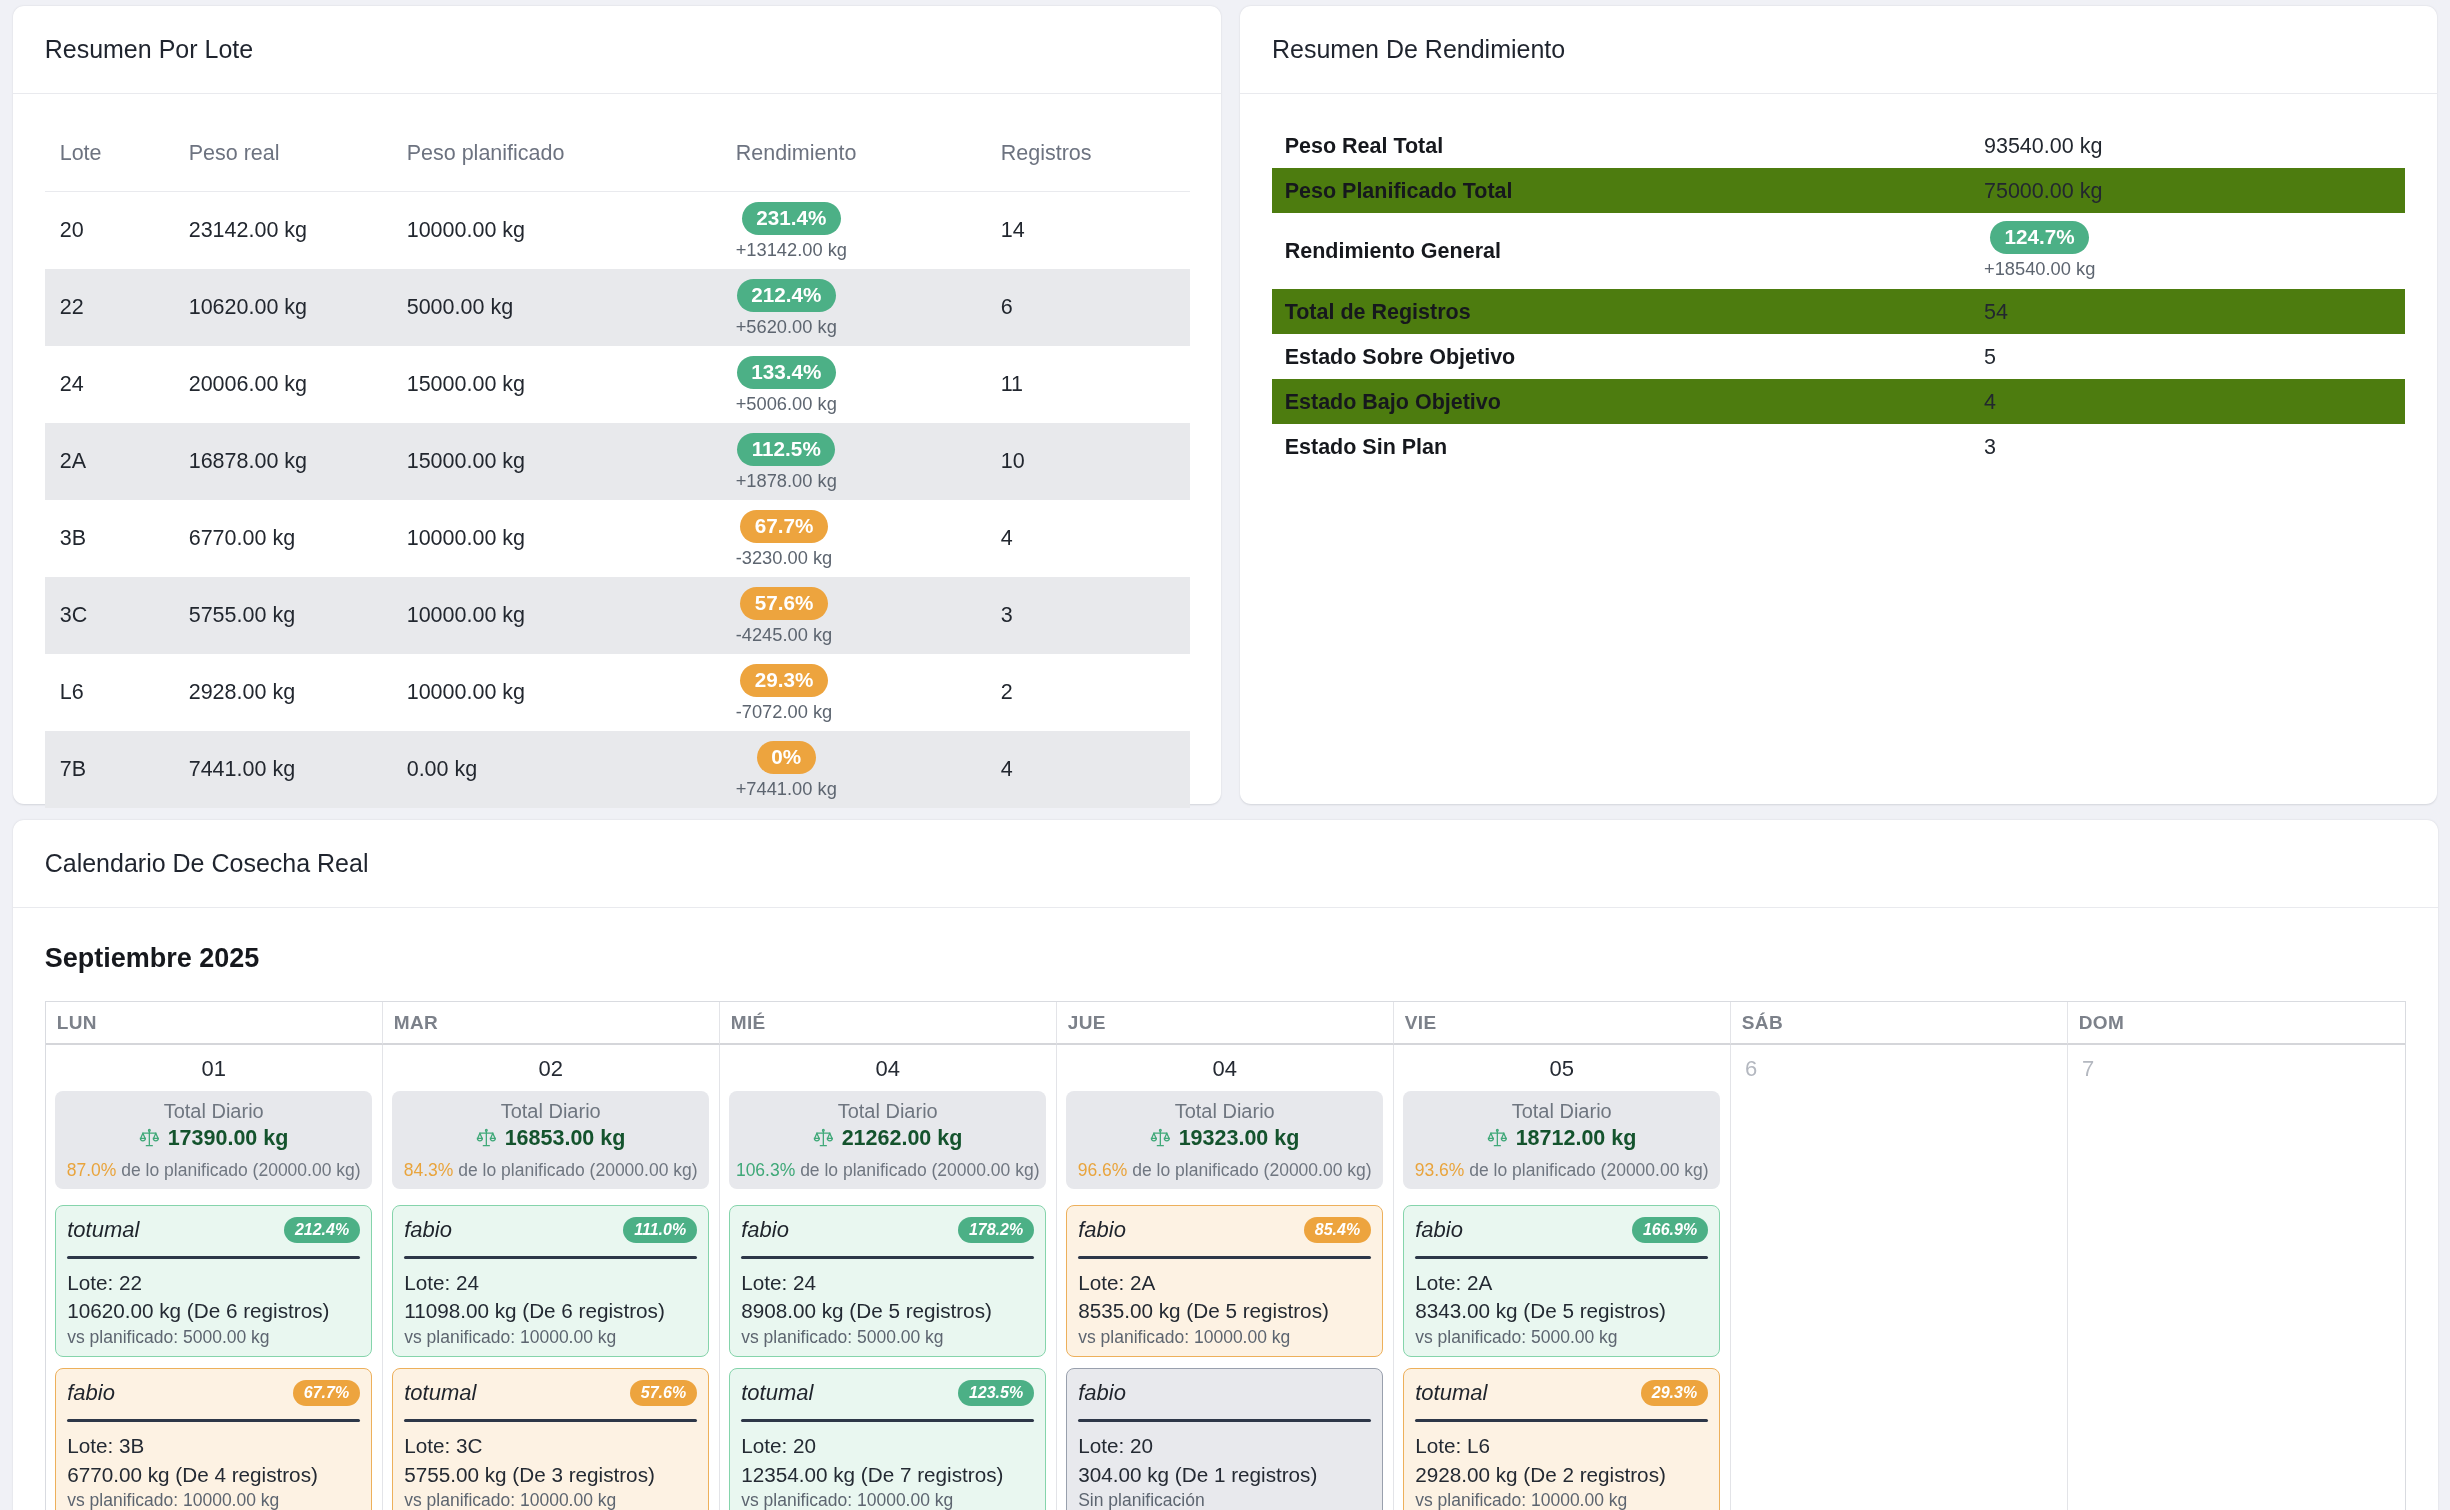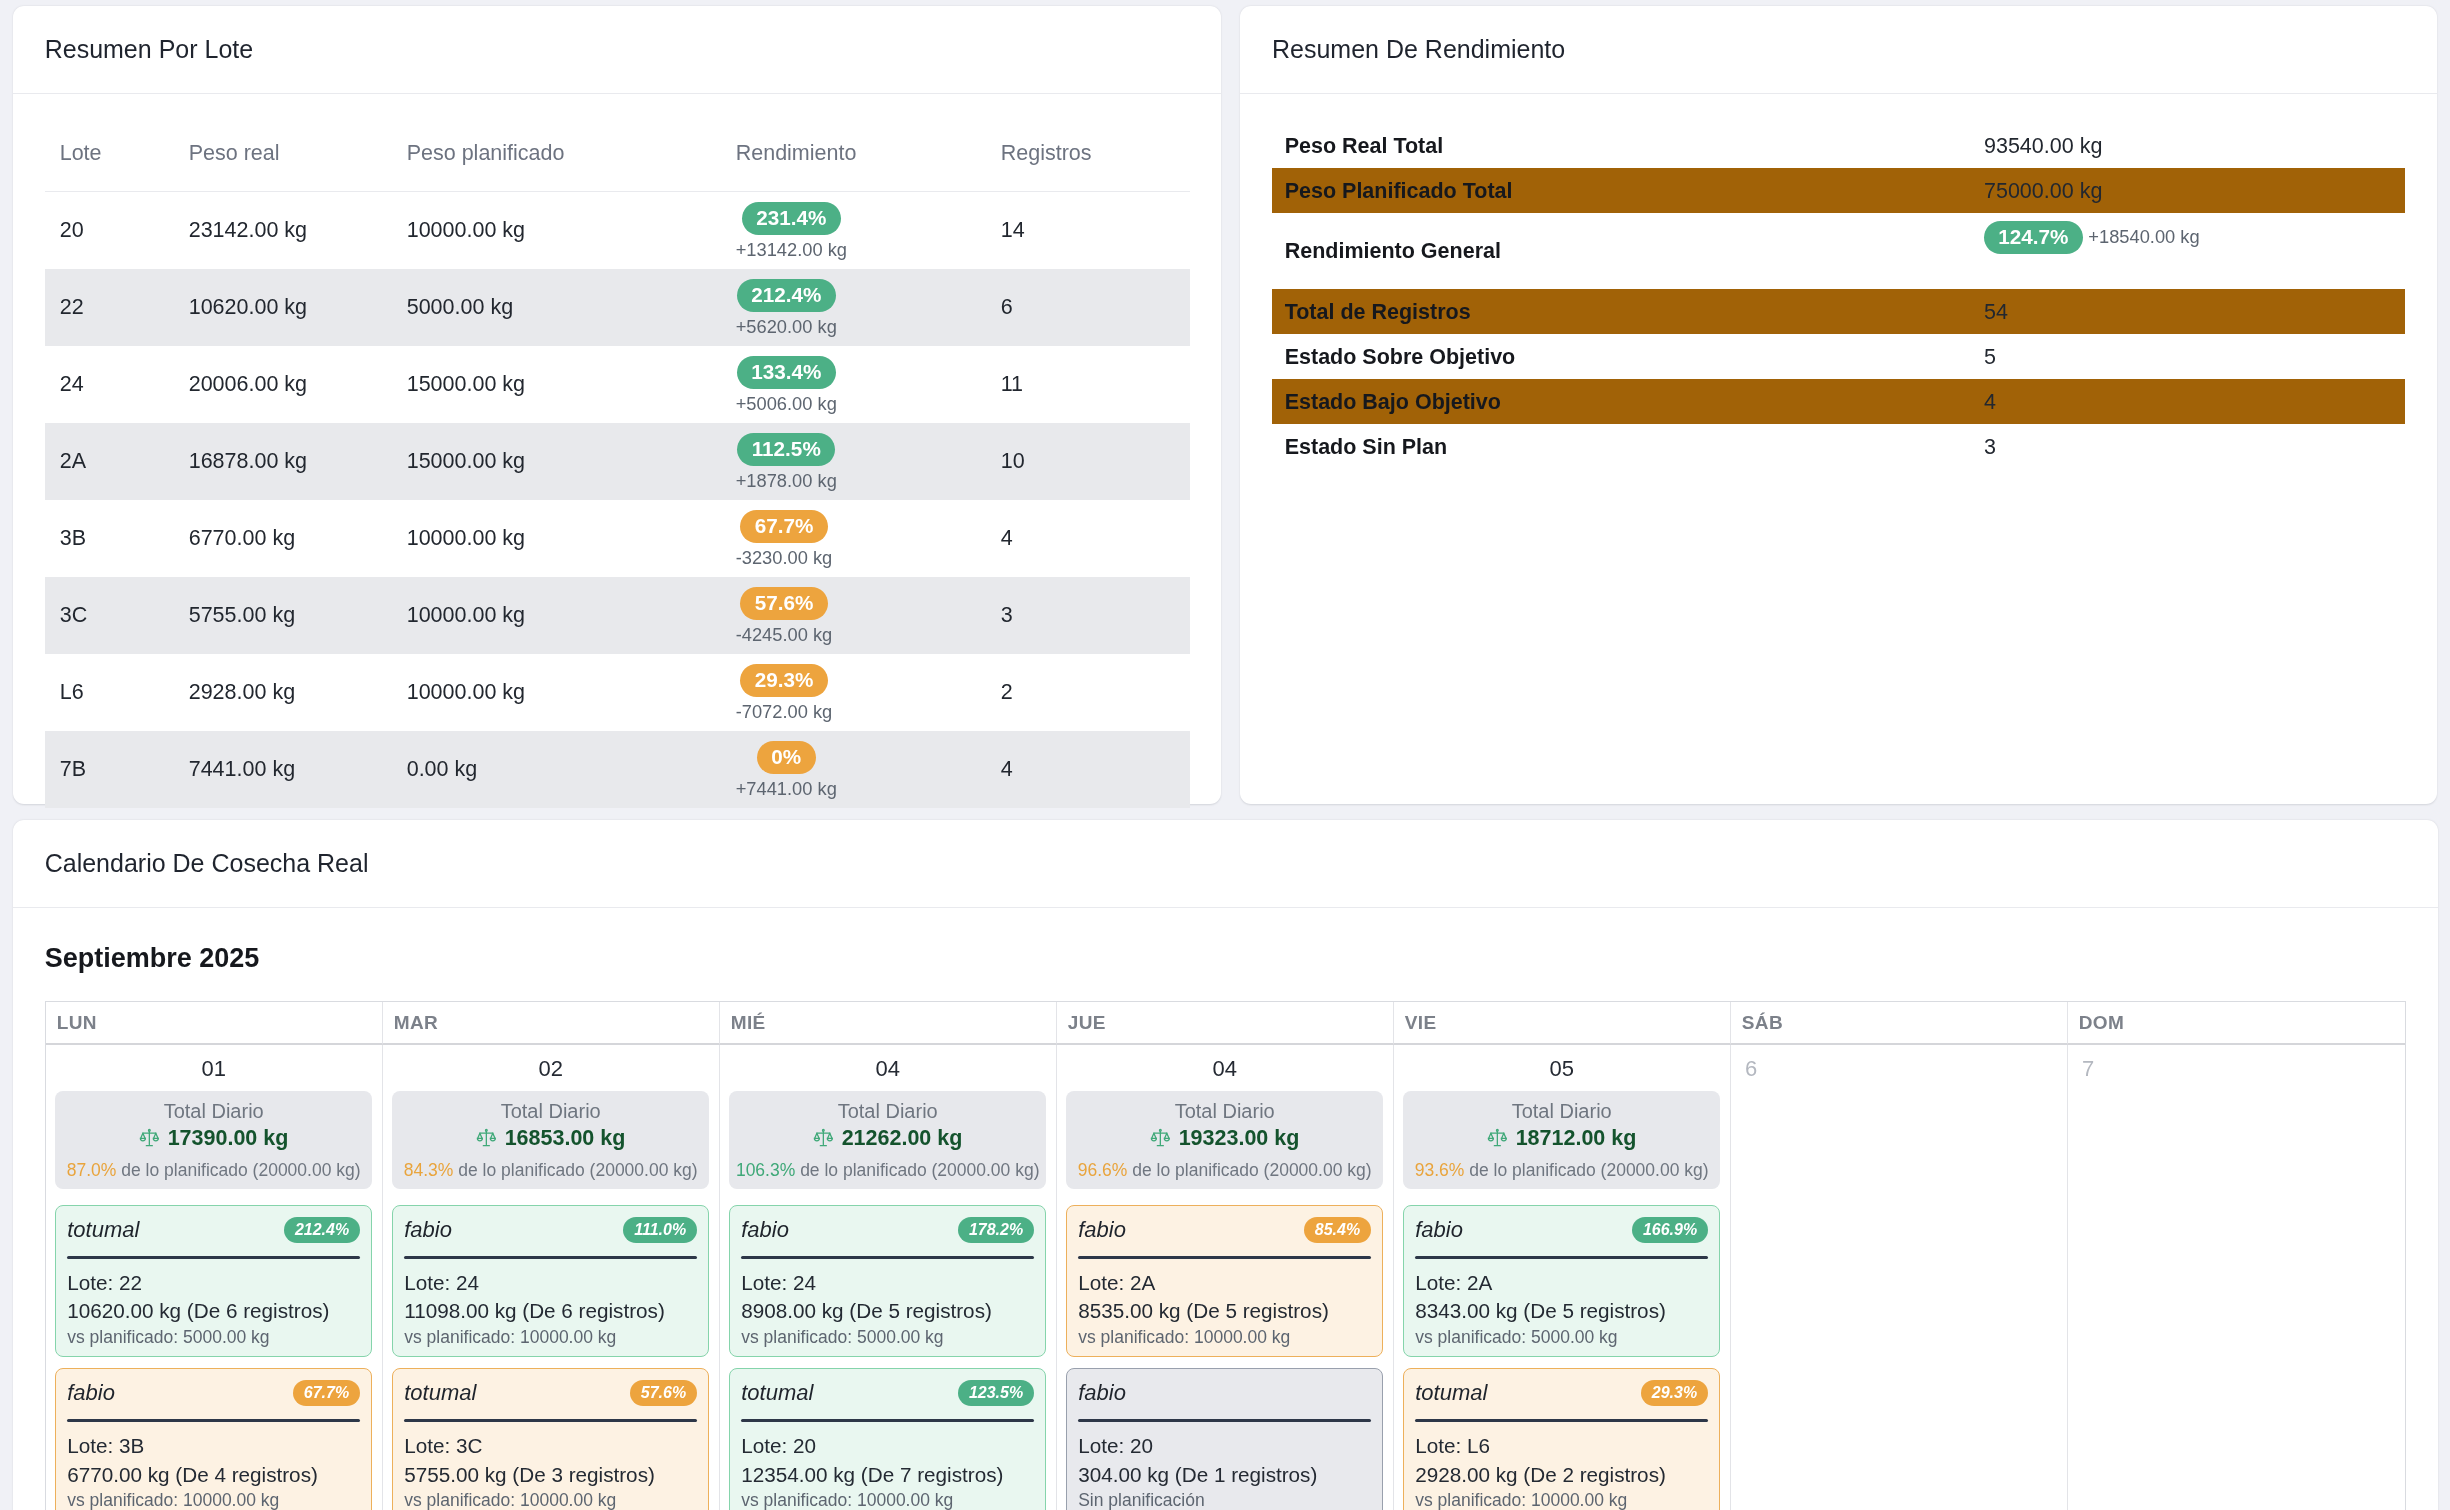--- a/index.html
+++ b/index.html
@@ -27,26 +27,26 @@
   .lot-table tbody tr:nth-child(even){background:#e8e9ec;}
   .rend{display:inline-flex;flex-direction:column;align-items:center;gap:5.6px;}
   .badge{color:#fff;font-weight:700;font-size:20.7px;border-radius:794px;padding:6.4px 14.3px;line-height:1;}
   .badge.over{background:#4cb086}.badge.under{background:#eda43e}
   .delta{font-size:18.3px;color:#5d6570;line-height:1;}
 
   
   .perf-rows{margin:29px 32px 0;}
   .perf-row{position:relative;height:45px;}
   .perf-row.tall{height:76px;}
-  .perf-row.stripe{background:#a16207;}
+  .perf-row.stripe{background:#4d7c0f;}
   .perf-label{position:absolute;left:12.7px;top:50%;transform:translateY(-50%);
     font-size:21.5px;font-weight:700;color:#16181d;white-space:nowrap;}
   .perf-value{position:absolute;left:712px;top:50%;transform:translateY(-50%);font-size:21.5px;color:#22272f;}
   .perf-badge-wrap{position:absolute;left:712px;top:7.2px;display:inline-flex;
-    flex-direction:row;align-items:center;gap:5.6px;}
+    flex-direction:column;align-items:center;gap:5.6px;}
 
   
   .cal-month{padding:35px 32px 27px;font-size:27px;font-weight:700;color:#16181d;}
   .cal-grid{margin:0 32px;display:grid;grid-template-columns:repeat(7,1fr);
     border:0.8px solid #d9dbe0;border-bottom:none;background:#fff;}
   .cal-h{height:41px;display:flex;align-items:center;padding:0 11px;
     font-size:19px;font-weight:700;color:#7c818a;letter-spacing:0.4px;
     border-right:0.8px solid #e3e4e8;border-bottom:2.4px solid #d5d6da;}
   .cal-h.last{border-right:none}
   .day-col{border-right:0.8px solid #e3e4e8;min-height:493px;padding:0 9.5px;}

